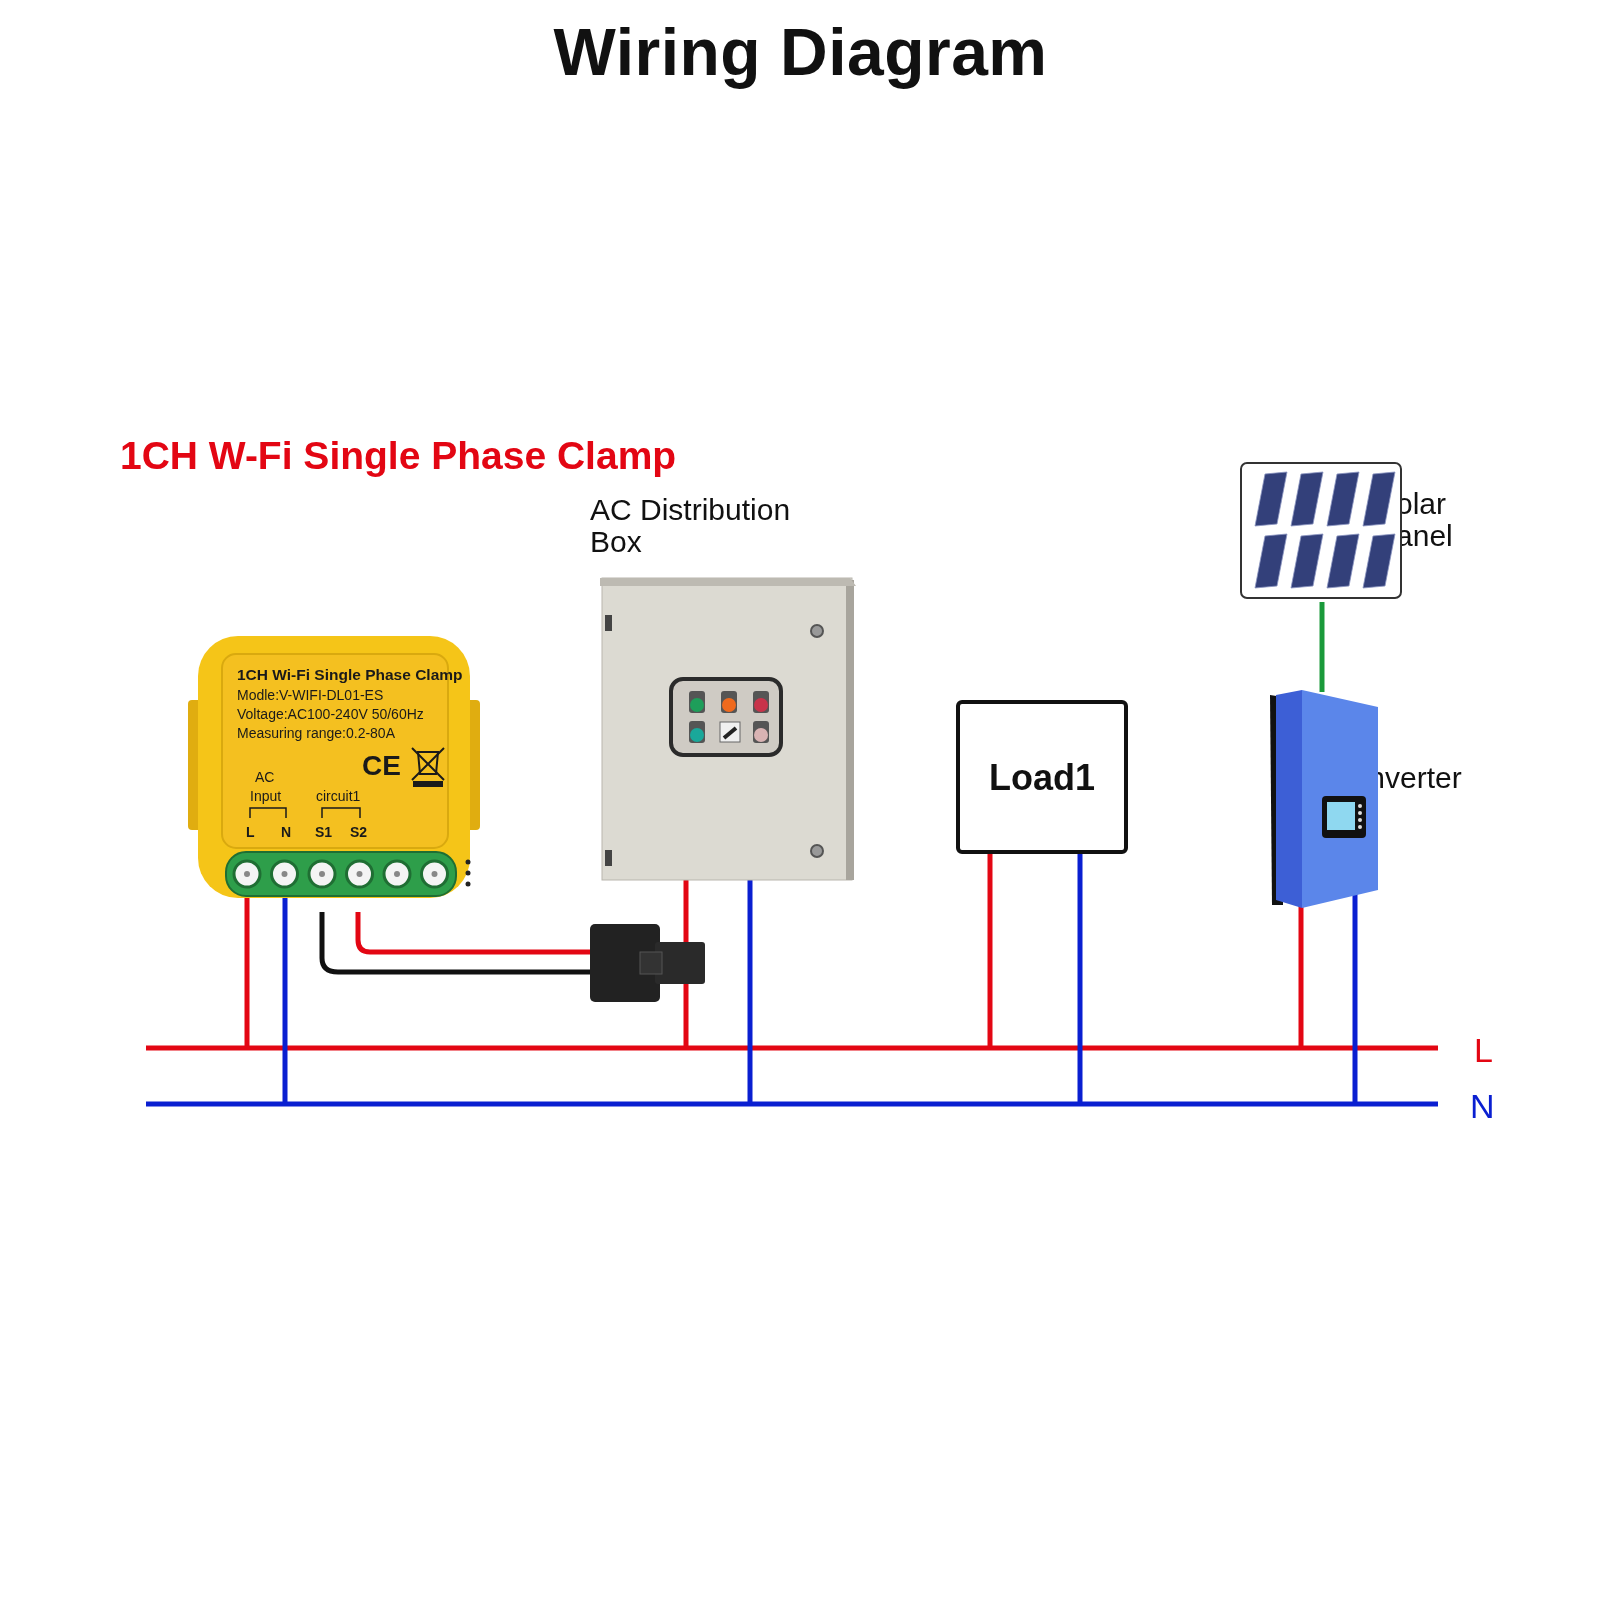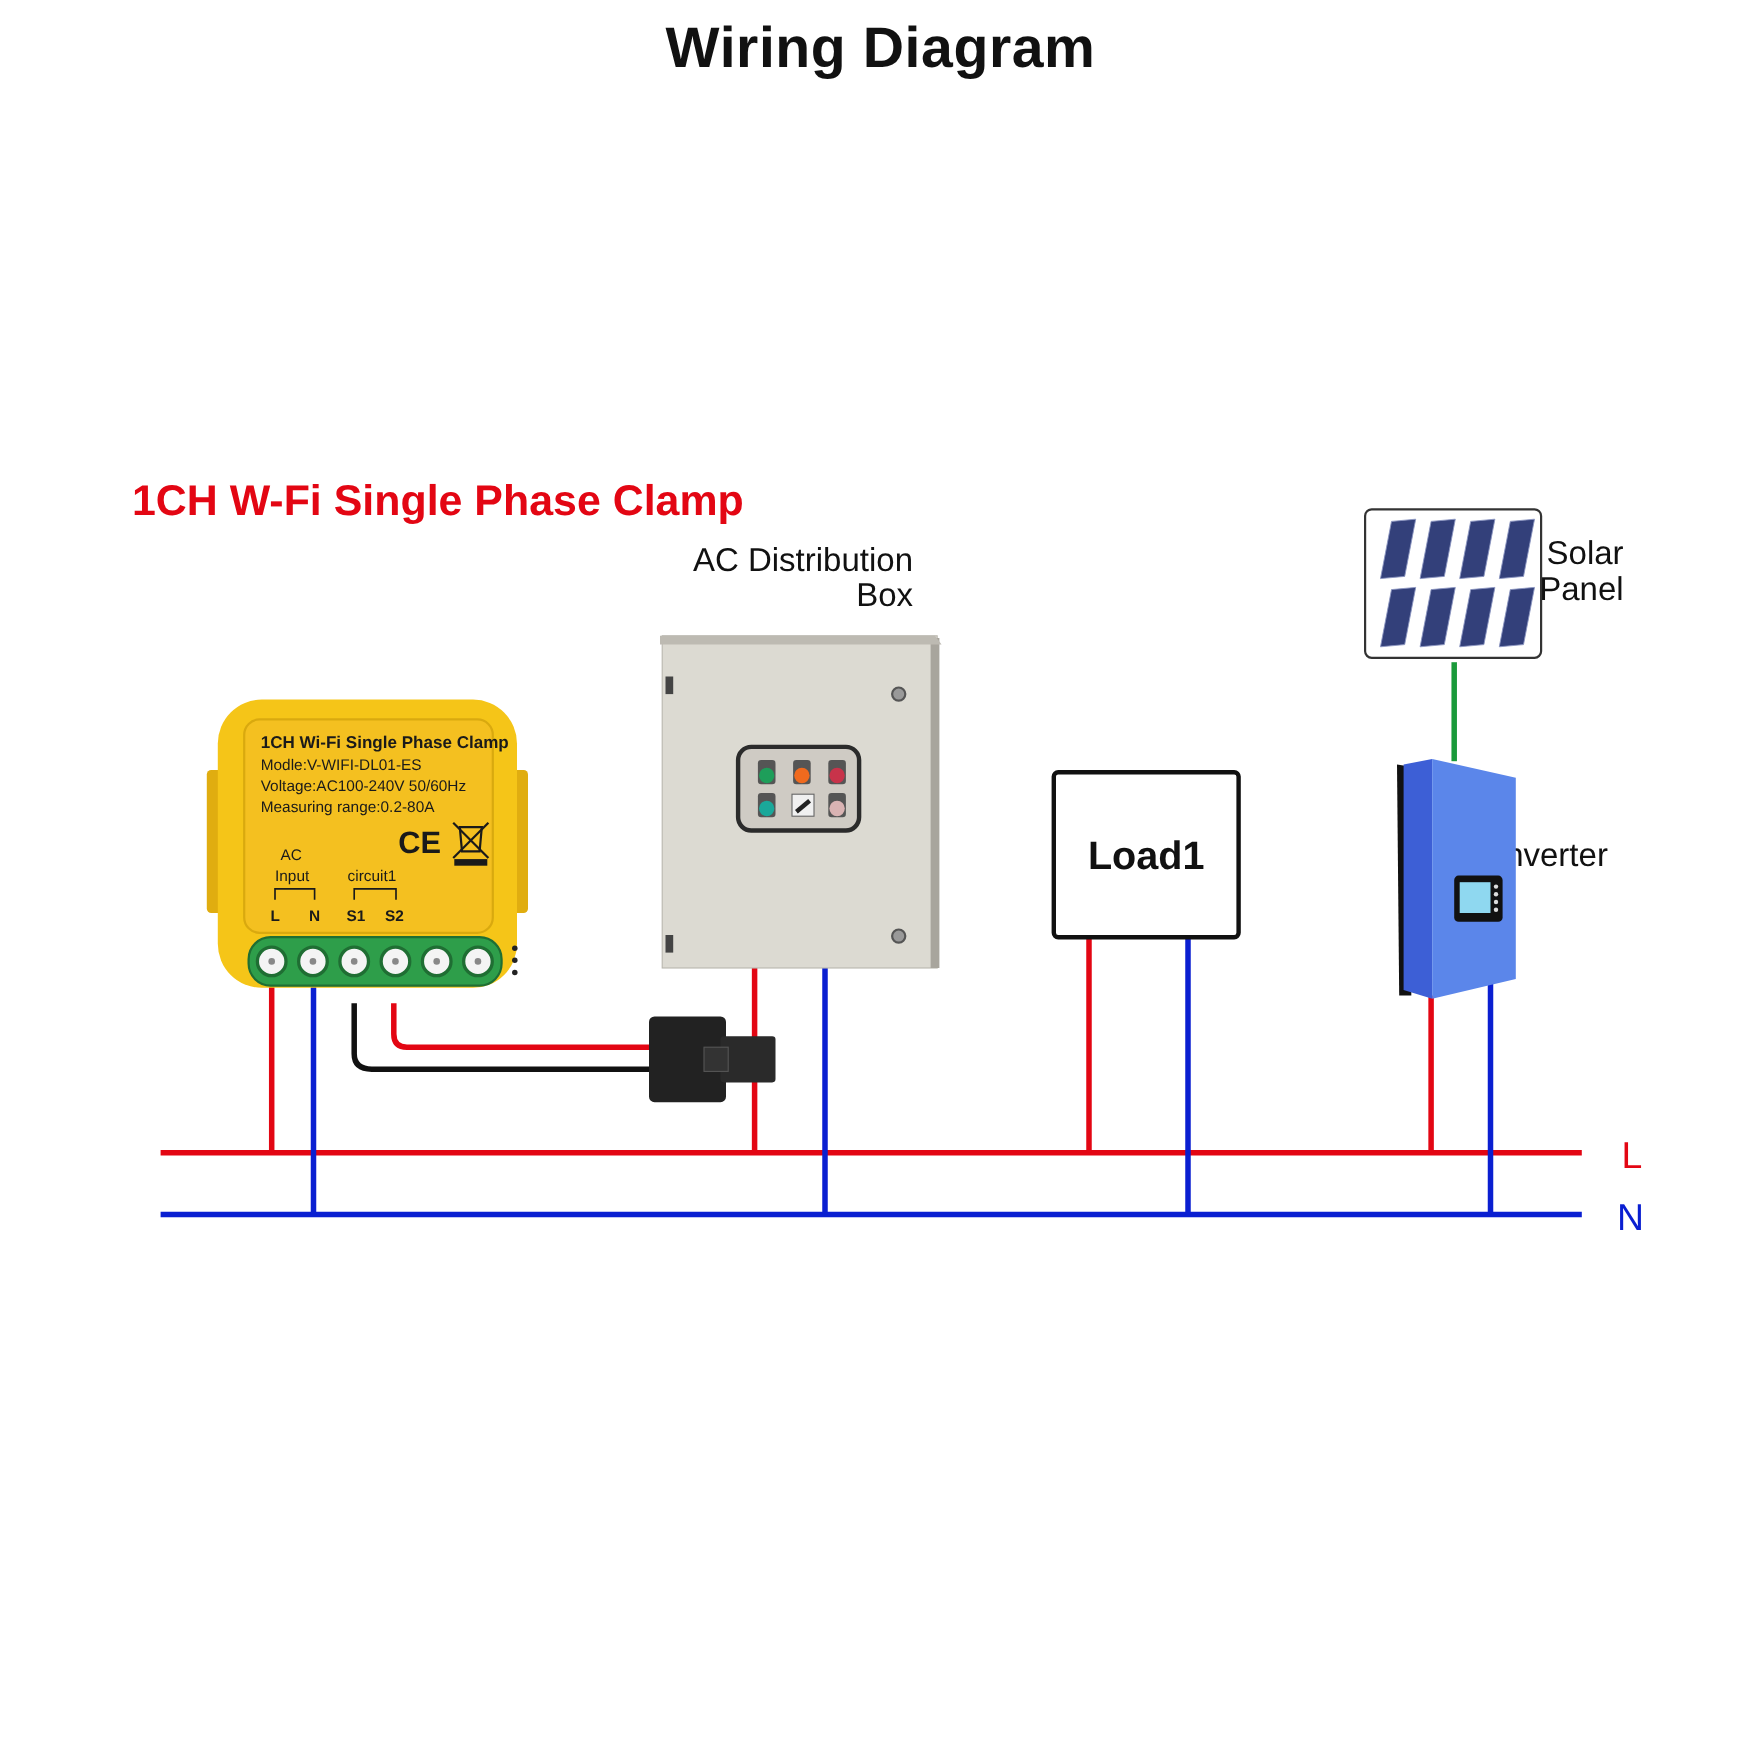--- a/index.html
+++ b/index.html
@@ -1,19 +1,19 @@
 <!DOCTYPE html>
 <html><head>
 <meta charset="utf-8">
 <style>
   html, body { margin: 0; padding: 0; background: #ffffff; }
   body { width: 1601px; height: 1601px; position: relative; overflow: hidden; font-family: "Liberation Sans", sans-serif; }
-  .title { position: absolute; left: 0; width: 1601px; top: 14px; text-align: center; font-size: 52px; font-weight: bold; color: #111; letter-spacing: 0.5px; }
+  .title { position: absolute; left: 0; width: 1601px; top: 14px; text-align: center; font-size: 66px; font-weight: bold; color: #111; letter-spacing: 0.5px; }
   .red-label { position: absolute; left: 120px; top: 434px; font-size: 39px; font-weight: bold; color: #e30613; }
-  .lbl { position: absolute; font-size: 30px; color: #111; text-align: right; line-height: 32px; }
+  .lbl { position: absolute; font-size: 30px; color: #111; text-align: left; line-height: 32px; }
   svg.diagram { position: absolute; left: 0; top: 0; }
   .device-text { font-family: "Liberation Sans", sans-serif; fill: #1a1a1a; }
 </style>
 </head>
 <body>
 
 <div class="title">Wiring Diagram</div>
 <div class="red-label">1CH W-Fi Single Phase Clamp</div>
 
 <div class="lbl" style="left:590px; top:494px; width:240px;">

